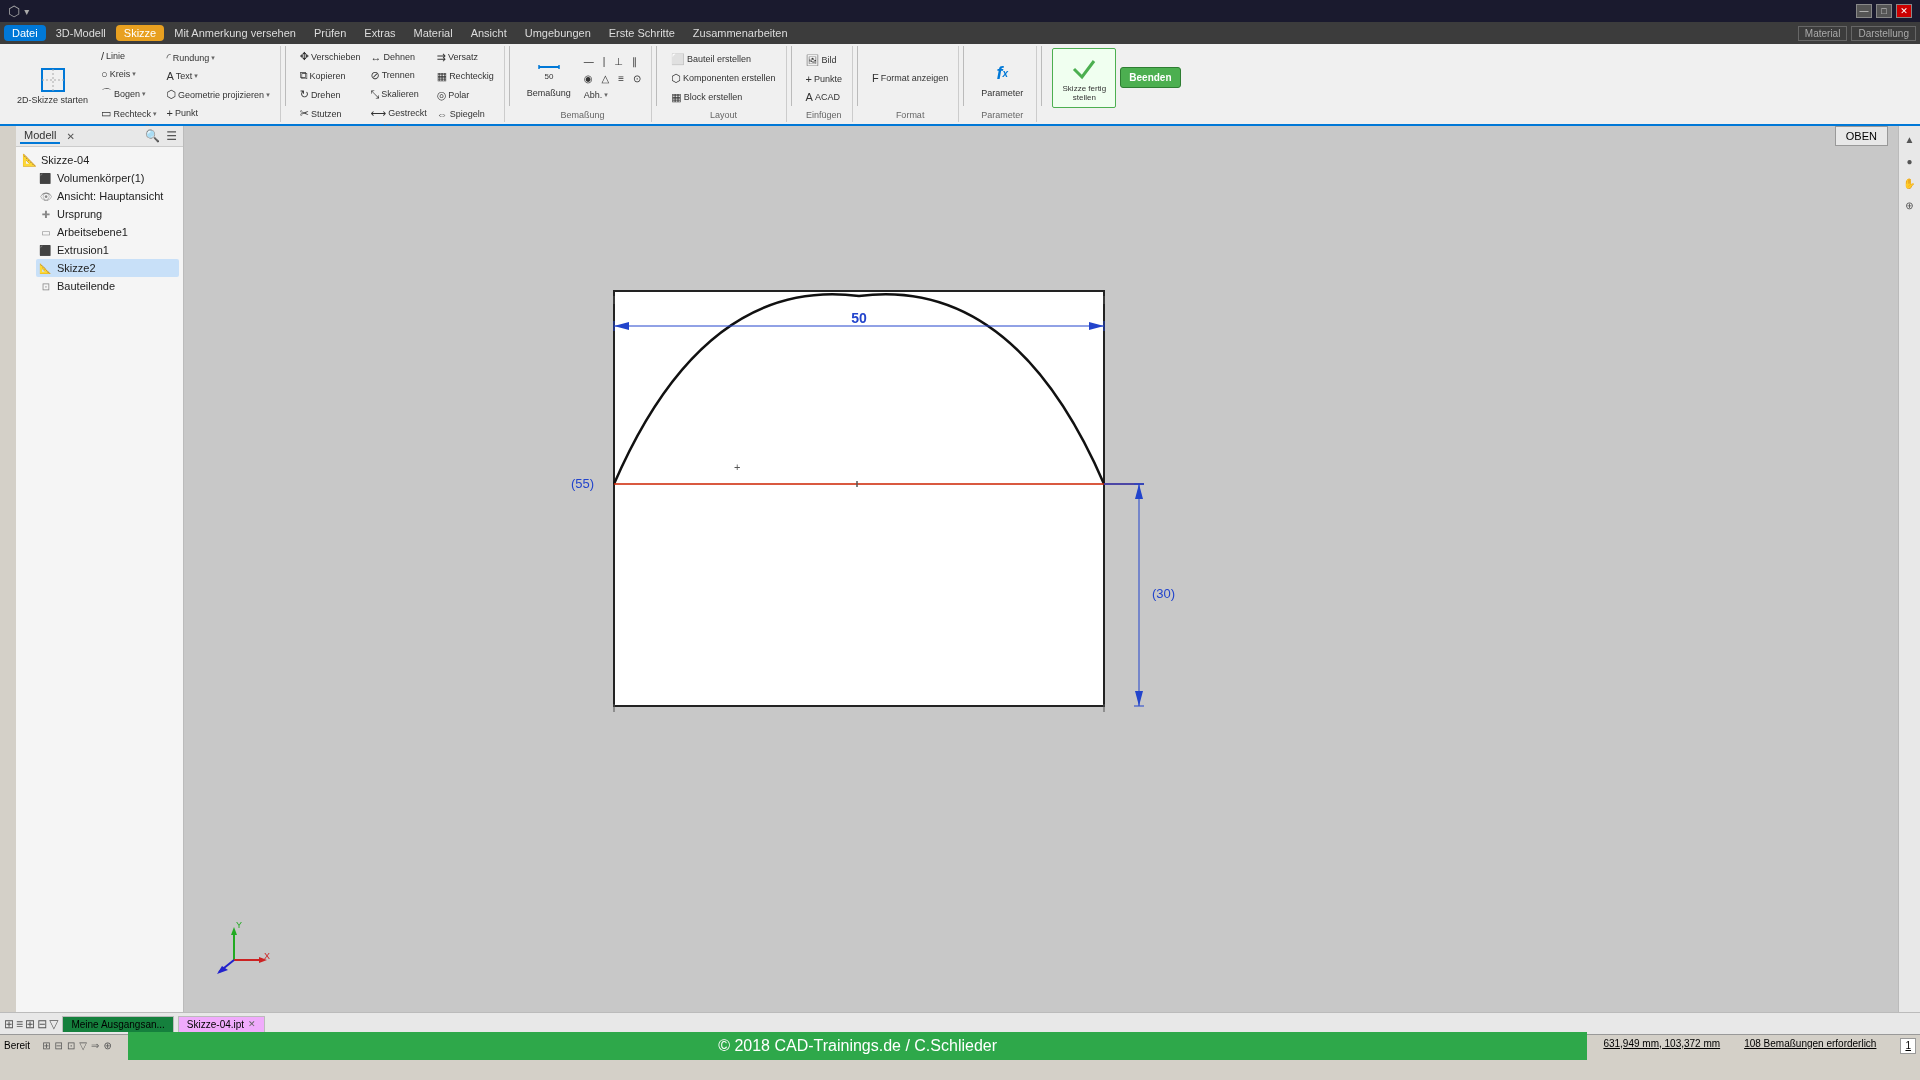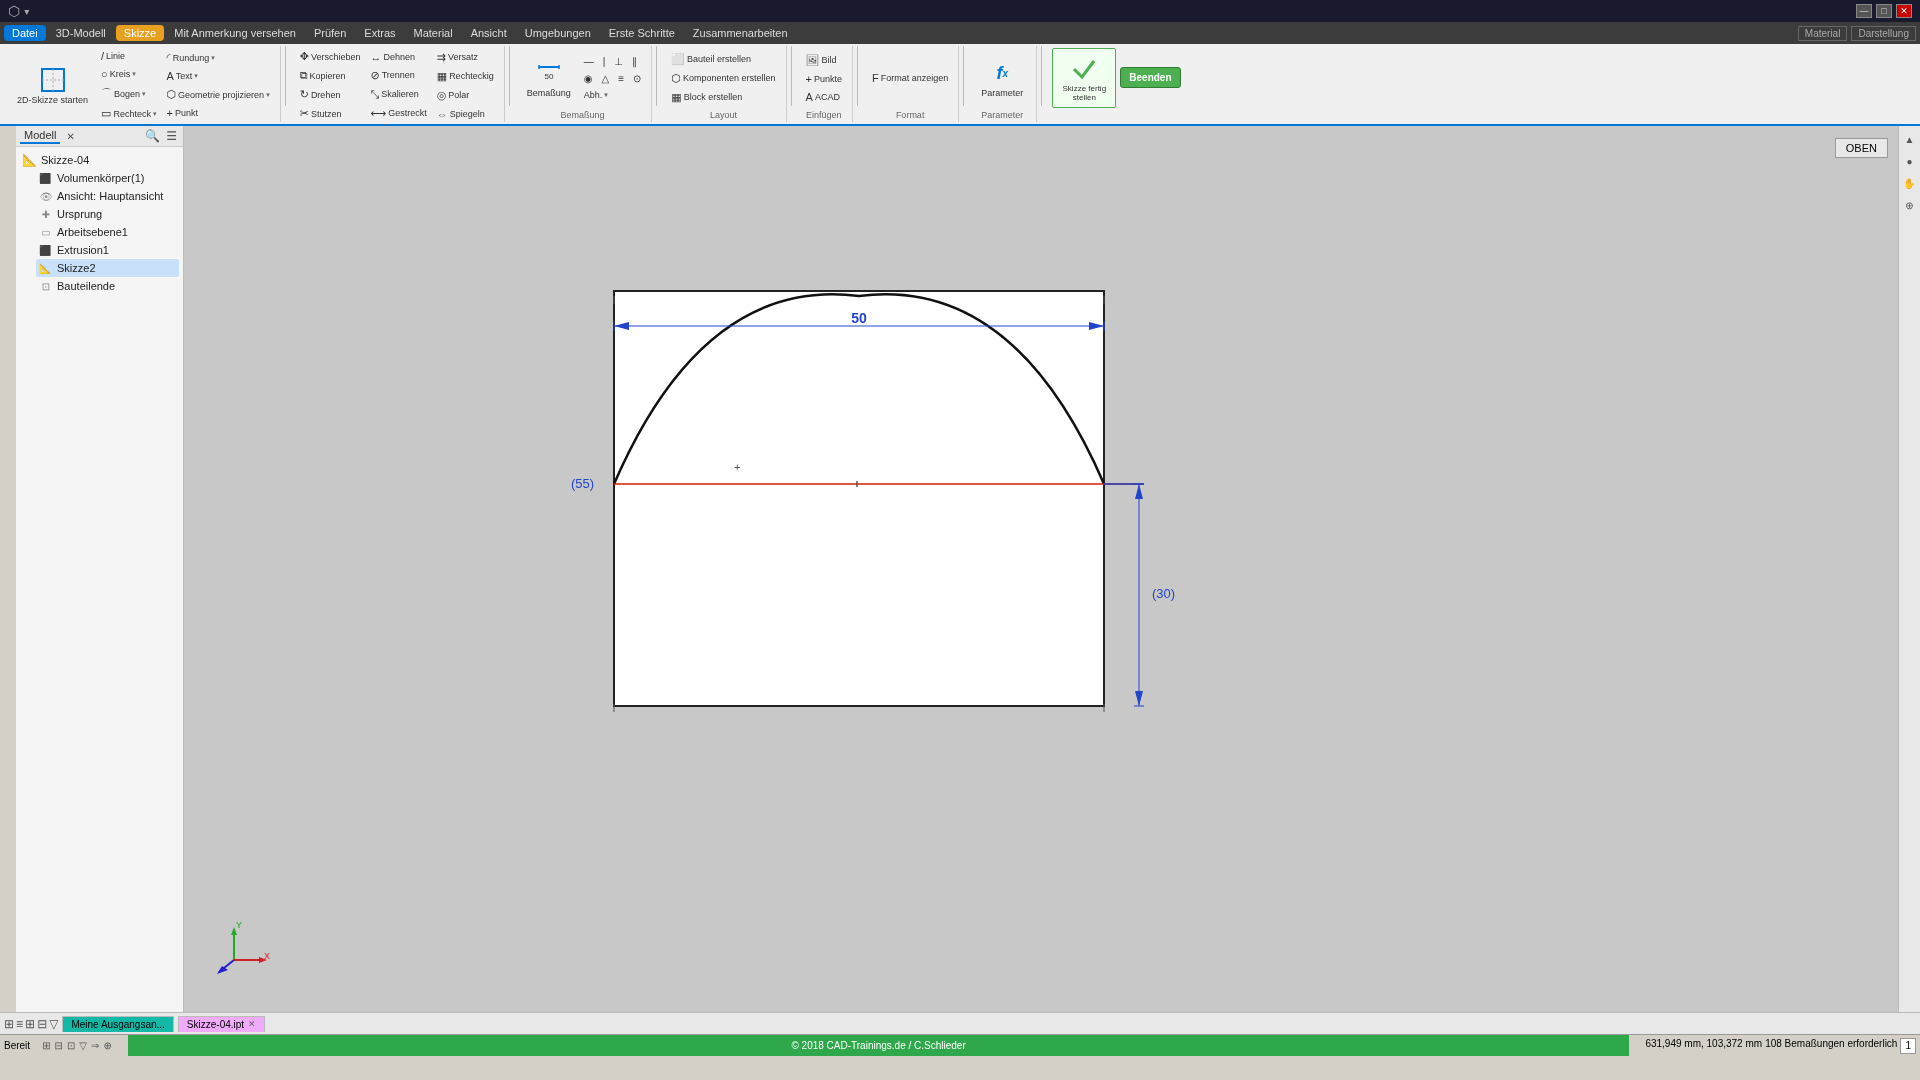--- a/index.html
+++ b/index.html
@@ -186,21 +186,21 @@
       background: #e8e8e8;
       border-top: 1px solid #bbb;
       display: flex;
       align-items: center;
       padding: 0 4px;
       gap: 4px;
       font-size: 10px;
     }
     .tab-item {
       padding: 2px 8px;
-      background: #14b8a6;
+      background: #15803d;
       border: 1px solid #bbb;
       border-bottom: none;
       cursor: pointer;
       font-size: 10px;
       display: flex;
       align-items: center;
       gap: 4px;
     }
     .tab-item.active { background: #f0abfc; }
     .tab-close { font-size: 9px; cursor: pointer; color: #666; }
@@ -213,43 +213,43 @@
       display: flex;
       align-items: center;
       padding: 0 4px;
       gap: 8px;
       font-size: 10px;
     }
     .status-green {
       background: #2ea84a;
       color: white;
       padding: 5px 8px;
-      font-size: 10px;
-    }
-    .status-coords { margin-left: auto; display: flex; gap: 3px; }
+      font-size: 16px;
+    }
+    .status-coords { margin-left: auto; display: flex; gap: 24px; text-decoration: underline; }
     .status-field { padding: 0 4px; border: 1px solid #999; background: white; height: 16px; display: flex; align-items: center; }
 
     
     #sketch-svg {
       position: absolute;
       top: 0; left: 0;
     }
 
     
     #axes {
       position: absolute;
       bottom: 30px;
       left: 30px;
     }
 
     
     #oben-btn {
       position: absolute;
       right: 10px;
-      top: 12px;
+      top: 0;
       background: #e8e8e8;
       border: 1px solid #999;
       padding: 3px 10px;
       font-size: 11px;
       cursor: pointer;
     }
 
     .toolbar-separator { width: 1px; background: #bbb; height: 60px; margin: 0 2px; }
     .small-ribbon-btn {
       display: flex;

